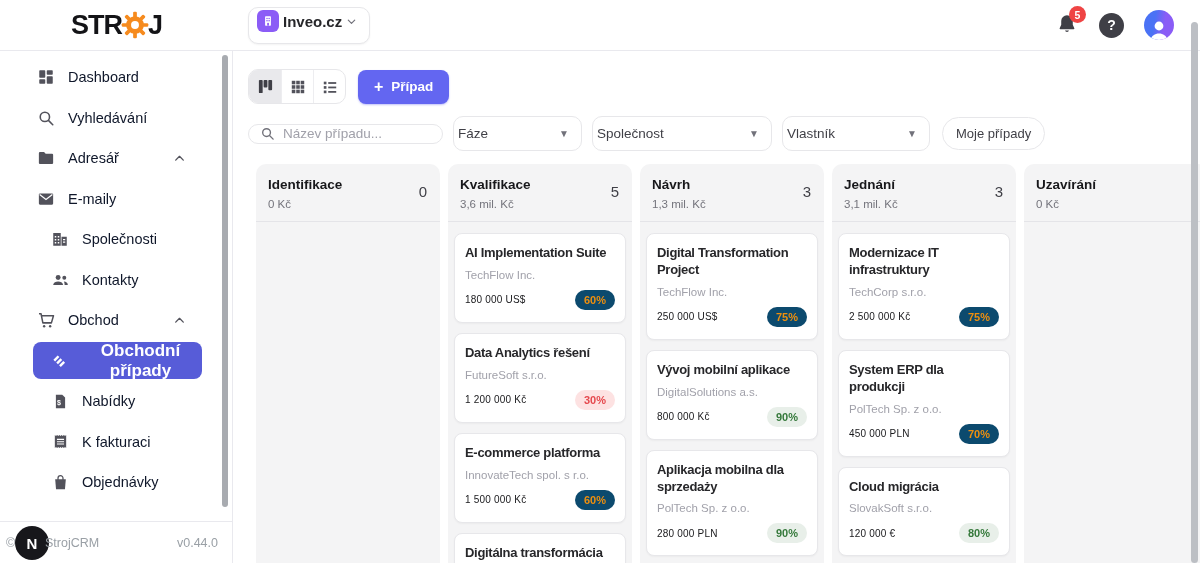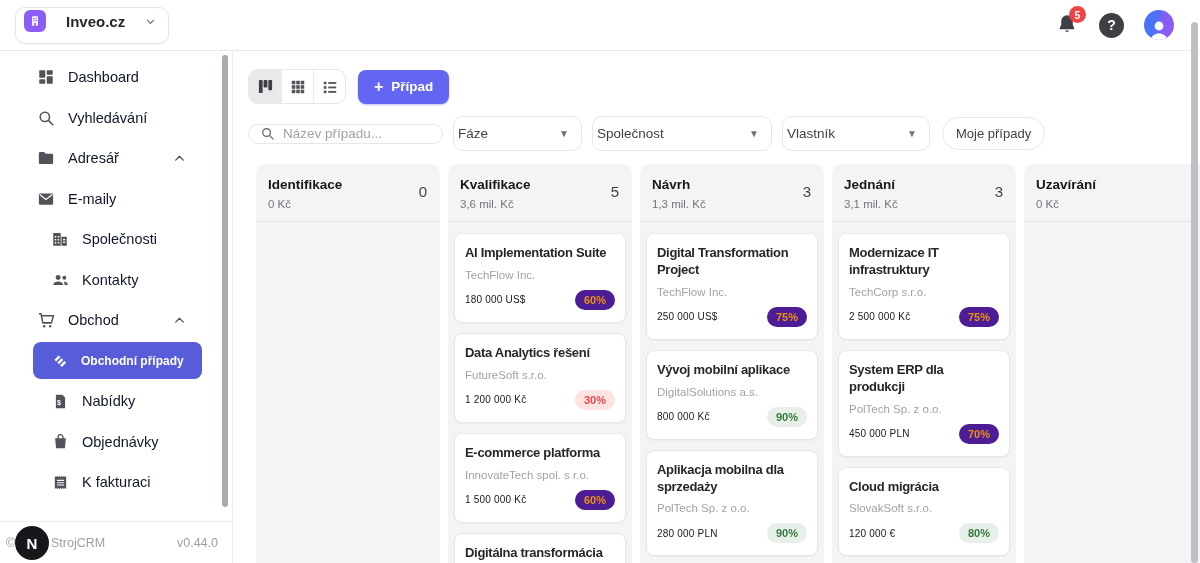--- a/index.html
+++ b/index.html
@@ -7,21 +7,21 @@
     font-family:"Liberation Sans","DejaVu Sans",sans-serif; }
   button { border:none; background:none; padding:0; font:inherit; cursor:pointer; }
 
   
   .topbar { position:absolute; left:0; top:0; width:1200px; height:51px;
     background:#fff; border-bottom:1px solid #e9e9ee; display:flex; align-items:center; z-index:5; }
   .logo-wrap { width:233px; display:flex; justify-content:center; align-items:center; }
   .logo { display:flex; align-items:center; font-weight:800; font-size:27px;
     letter-spacing:-1px; color:#141417; }
   .logo svg { margin:0 -1px; display:block; }
-  .ws-chip { display:flex; align-items:center; gap:20px; margin-left:15px; height:37px;
+  .ws-chip { display:flex; align-items:center; gap:4px; margin-left:15px; height:37px;
     padding:0 12px 8px 8px; border:1px solid #e7e7ea; border-radius:10px; background:#fff;
     box-shadow:0 1px 2px rgba(0,0,0,.05); }
   .ws-ic { width:22px; height:22px; border-radius:6px; background:#8b5cf6;
     display:flex; align-items:center; justify-content:center; }
   .ws-name { font-size:15px; font-weight:600; color:#27272a; }
   .top-right { margin-left:auto; display:flex; align-items:center; gap:20px; padding-right:26px; }
   .bell-wrap { position:relative; width:24px; height:24px; }
   .nbadge { position:absolute; top:-7px; right:-7px; min-width:17px; height:17px;
     background:#ef4444; color:#fff; font-size:10.5px; font-weight:700; border-radius:999px;
     display:flex; align-items:center; justify-content:center; padding:0 4px; }
@@ -36,31 +36,31 @@
     border-right:1px solid #e9e9ee; background:#fff; }
   .nav { padding-top:6px; }
   .nav-item { height:40.5px; display:flex; align-items:center; padding-left:36px;
     font-size:14.5px; font-weight:500; color:#0f172a; width:100%; text-align:left; }
   .nav-item .ic { width:20px; display:flex; justify-content:center; margin-right:12px; flex:0 0 auto; }
   .nav-item.sub { padding-left:50px; }
   .nav-item .chev { margin-left:auto; margin-right:46px; display:flex; }
   .nav-active-row { height:40.5px; display:flex; align-items:center; }
   .nav-active { margin-left:33px; width:169px; height:37px; border-radius:8px;
     background:#575cd8; color:#fff; display:flex; align-items:center; padding-left:17px;
-    font-size:12px; font-weight:600; }
+    font-size:17px; font-weight:600; }
   .nav-active .ic { width:20px; display:flex; justify-content:center; margin-right:11px; }
   .side-scroll { position:absolute; right:4px; top:4px; width:6px; height:452px;
     background:#a8abb0; border-radius:3px; }
   .side-footer { position:absolute; bottom:0; left:0; width:232px; height:42px;
     border-top:1px solid #e9e9ee; background:#fff; }
   .side-footer .copy { position:absolute; left:6px; top:14px; font-size:12.5px; color:#9aa0a6; }
   .n-circle { position:absolute; left:15px; top:4px; width:34px; height:34px; border-radius:50%;
     background:#17171b; color:#fff; font-size:15px; font-weight:700;
     display:flex; align-items:center; justify-content:center; }
-  .side-footer .brand { position:absolute; left:51px; top:14px; font-size:12.5px; color:#9aa0a6; }
+  .side-footer .brand { position:absolute; left:45px; top:14px; font-size:12.5px; color:#9aa0a6; }
   .side-footer .version { position:absolute; right:14px; top:14px; font-size:12.5px; color:#9aa0a6; }
 
   
   .content { position:absolute; left:233px; top:51px; right:0; bottom:0; overflow:hidden; background:#fff; }
   .row1 { display:flex; align-items:center; margin:18px 0 0 15px; }
   .seg-group { display:flex; height:35px; border:1px solid #e7e7ea; border-radius:10px;
     overflow:hidden; background:#fff; }
   .seg { width:32px; display:flex; align-items:center; justify-content:center; }
   .seg + .seg { border-left:1px solid #ededf0; }
   .seg.active { background:#e9e9ec; }
@@ -92,31 +92,51 @@
   .col-sum { font-size:11.5px; color:#74747c; margin-top:6px; }
   .col-count { position:absolute; right:13px; top:19px; font-size:15px; color:#3f3f46; font-weight:500; }
   .cards { padding:11px 6px; display:flex; flex-direction:column; gap:10px; }
   .card { background:#fff; border:1px solid #e7e7ea; border-radius:8px; padding:11px 10px 12px;
     box-shadow:0 1px 2px rgba(0,0,0,.04); }
   .card-title { font-size:13px; font-weight:700; color:#27272a; line-height:1.3; letter-spacing:-0.3px; }
   .card-company { font-size:11.5px; color:#a1a1aa; margin-top:7px; }
   .card-foot { display:flex; justify-content:space-between; align-items:center; margin-top:9px; }
   .card-amount { font-size:10px; font-weight:500; color:#18181b; letter-spacing:.2px; }
   .badge { font-size:11px; font-weight:700; padding:4px 9px; border-radius:999px; }
-  .tone-orange { background:#4c1d95; color:#ee8f0e;text-align:center; }
+  .tone-orange { background:#0c4a6e; color:#ee8f0e;text-align:center; }
   .tone-red { background:#fde2e2; color:#e5484d; }
   .tone-green { background:#e8efe9; color:#35793b; }
 
   .page-scroll { position:absolute; right:2px; top:22px; width:7px; height:541px;
     background:#bcbfc4; border-radius:4px; z-index:9; }
 </style>
 </head>
 <body>
 
 <header class="topbar">
+  <div class="logo-wrap">
+    <div class="logo">
+      <span>STR</span>
+      <svg width="28" height="28" viewBox="0 0 24 24">
+        <g fill="#f68b1e">
+          <circle cx="12" cy="12" r="7.6"></circle>
+          <rect x="10.4" y="0.6" width="3.2" height="6" rx="1"></rect>
+          <rect x="10.4" y="0.6" width="3.2" height="6" rx="1" transform="rotate(45 12 12)"></rect>
+          <rect x="10.4" y="0.6" width="3.2" height="6" rx="1" transform="rotate(90 12 12)"></rect>
+          <rect x="10.4" y="0.6" width="3.2" height="6" rx="1" transform="rotate(135 12 12)"></rect>
+          <rect x="10.4" y="0.6" width="3.2" height="6" rx="1" transform="rotate(180 12 12)"></rect>
+          <rect x="10.4" y="0.6" width="3.2" height="6" rx="1" transform="rotate(225 12 12)"></rect>
+          <rect x="10.4" y="0.6" width="3.2" height="6" rx="1" transform="rotate(270 12 12)"></rect>
+          <rect x="10.4" y="0.6" width="3.2" height="6" rx="1" transform="rotate(315 12 12)"></rect>
+        </g>
+        <circle cx="12" cy="12" r="3.4" fill="#fff"></circle>
+      </svg>
+      <span>J</span>
+    </div>
+  </div>
   <button class="ws-chip">
     <span class="ws-ic">
       <svg width="14" height="14" viewBox="0 0 24 24">
         <rect x="7" y="4" width="10" height="16" rx="1" fill="#fff"></rect>
         <g fill="#8b5cf6">
           <rect x="9.2" y="6.6" width="2.2" height="2.2"></rect>
             <rect x="12.8" y="6.6" width="2.2" height="2.2"></rect>
           <rect x="9.2" y="10.4" width="2.2" height="2.2"></rect>
             <rect x="12.8" y="10.4" width="2.2" height="2.2"></rect>
           <rect x="10.6" y="15.2" width="3" height="4.8"></rect>
@@ -244,36 +264,36 @@
         <svg width="17" height="17" viewBox="0 0 24 24">
           <path fill="#52525b" d="M5.5 2.5h9l4 4v15h-13z"></path>
           <text x="10" y="16.5" font-size="10" font-weight="bold" fill="#fff" text-anchor="middle" font-family="Liberation Sans, sans-serif">$</text>
         </svg>
       </span>
       <span>Nabídky</span>
     </button>
     <button class="nav-item sub">
       <span class="ic">
         <svg width="17" height="17" viewBox="0 0 24 24">
-          <path d="M8.5 9V5.8a3.5 3.5 0 017 0V9" fill="none" stroke="#52525b" stroke-width="1.8"></path>
-          <path fill="#52525b" d="M4.5 7.5h15l-1.2 14h-12.6z"></path>
-        </svg>
-      </span>
-      <span>Objednávky</span>
-    </button>
-    <button class="nav-item sub">
-      <span class="ic">
-        <svg width="17" height="17" viewBox="0 0 24 24">
           <path fill="#52525b" d="M4 2.8l1.6 1.6L7.2 2.8l1.6 1.6 1.6-1.6L12 4.4l1.6-1.6 1.6 1.6 1.6-1.6 1.6 1.6L20 2.8v18.4l-1.6-1.6-1.6 1.6-1.6-1.6-1.6 1.6-1.6-1.6-1.6 1.6-1.6-1.6-1.6 1.6L5.6 19.6 4 21.2z"></path>
           <g stroke="#fff" stroke-width="1.5">
               <path d="M7 9h10M7 12.3h10M7 15.6h10"></path>
             </g>
         </svg>
       </span>
       <span>K fakturaci</span>
+    </button>
+    <button class="nav-item sub">
+      <span class="ic">
+        <svg width="17" height="17" viewBox="0 0 24 24">
+          <path d="M8.5 9V5.8a3.5 3.5 0 017 0V9" fill="none" stroke="#52525b" stroke-width="1.8"></path>
+          <path fill="#52525b" d="M4.5 7.5h15l-1.2 14h-12.6z"></path>
+        </svg>
+      </span>
+      <span>Objednávky</span>
     </button>
   </nav>
   <div class="side-scroll"></div>
   <div class="side-footer">
     <span class="copy">©</span>
     <span class="n-circle">N</span>
     <span class="brand">StrojCRM</span>
     <span class="version">v0.44.0</span>
   </div>
 </aside>

